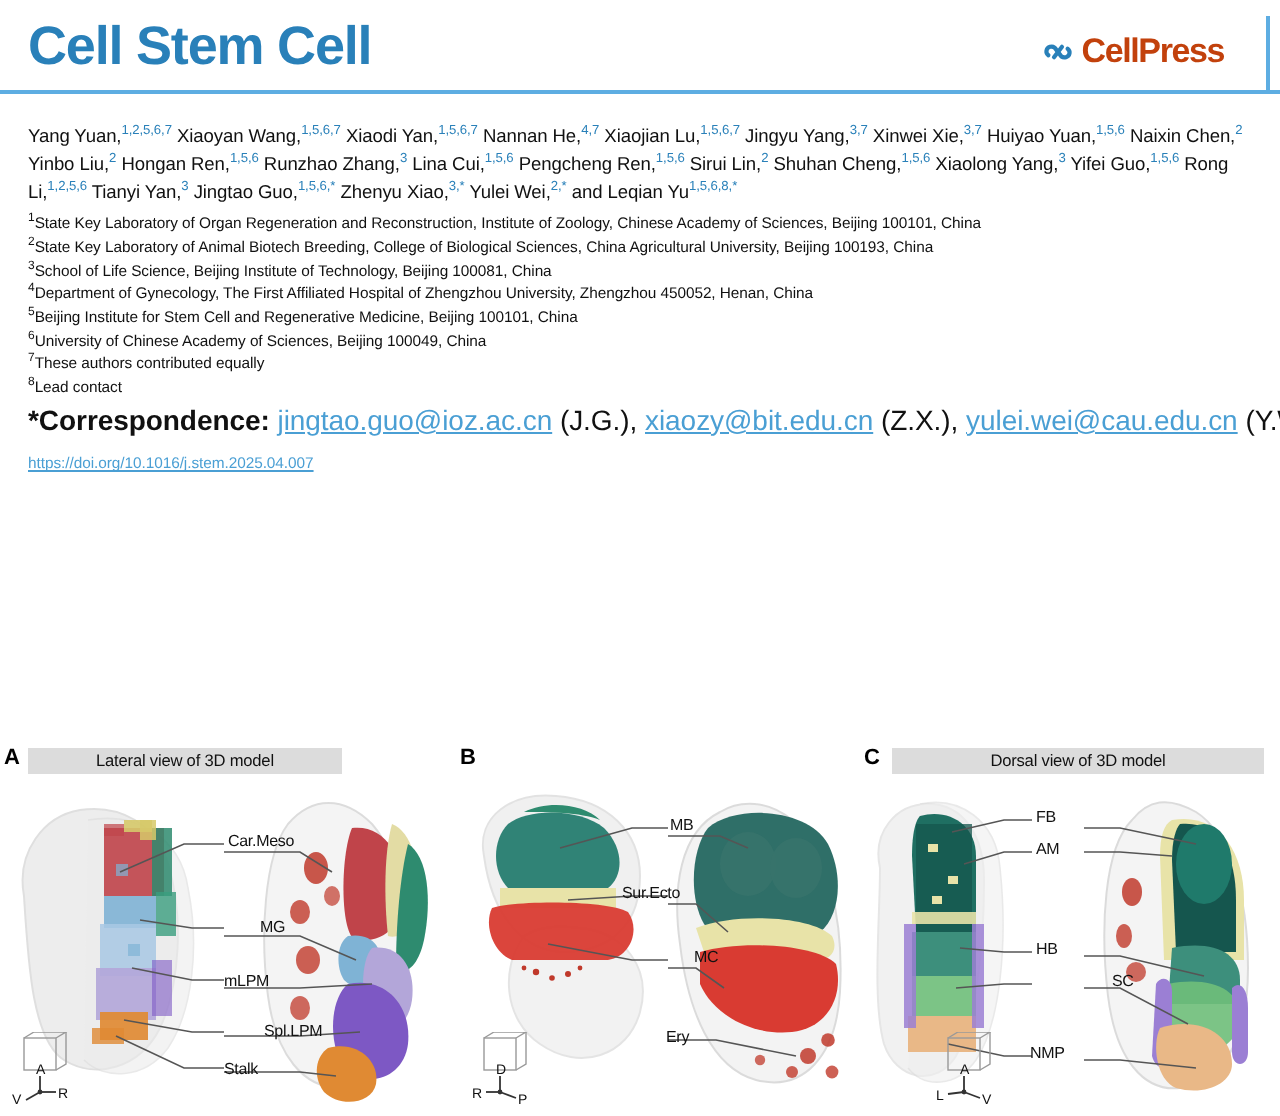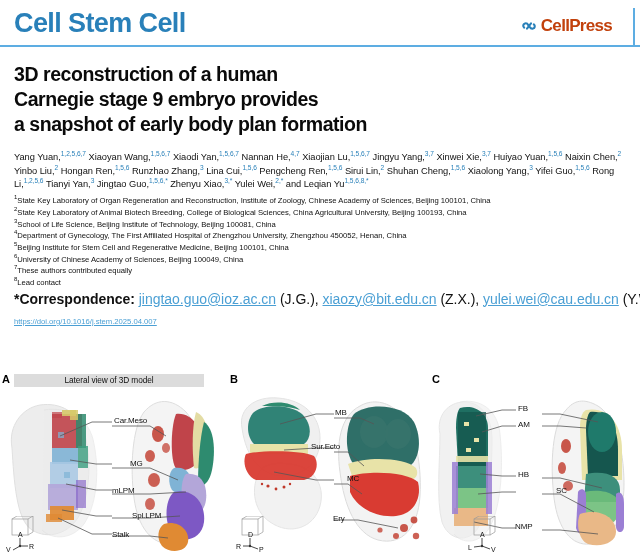--- a/index.html
+++ b/index.html
@@ -154,21 +154,21 @@
     position: absolute;
     top: 2px;
     height: 13px;
     background: #dcdcdc;
     font-size: 8.3px;
     color: #111;
     text-align: center;
     line-height: 13px;
     letter-spacing: -0.1px;
   }
-  .panel-a .panel-head { left: 14px; width: 190px; }
+  .panel-a .panel-head { left: 14px; width: 157px; }
   .panel-b .panel-head { left: 16px; width: 172px; }
   .panel-c .panel-head { left: 16px; width: 186px; }
 
   .stage {
     position: absolute;
     left: 0; top: 16px;
     width: 100%; height: 170px;
   }
   .stage svg { display: block; }
 
@@ -206,25 +206,20 @@
     <span class="cp-word">CellPress</span>
   </div>
 
   <div class="header-vrule"></div>
   <div class="header-hrule"></div>
 </div>
 
 <div class="article">
 
 
-  <h1 class="title">
-    <span class="tline">3D reconstruction of a human</span>
-    <span class="tline">Carnegie stage 9 embryo provides</span>
-    <span class="tline">a snapshot of early body plan formation</span>
-  </h1>
 
   <div class="authors" id="author-list"><span>Yang Yuan,</span><sup>1,2,5,6,7</sup> <span>Xiaoyan Wang,</span><sup>1,5,6,7</sup> <span>Xiaodi Yan,</span><sup>1,5,6,7</sup> <span>Nannan He,</span><sup>4,7</sup> <span>Xiaojian Lu,</span><sup>1,5,6,7</sup> <span>Jingyu Yang,</span><sup>3,7</sup> <span>Xinwei Xie,</span><sup>3,7</sup> <span>Huiyao Yuan,</span><sup>1,5,6</sup> <span>Naixin Chen,</span><sup>2</sup> <span>Yinbo Liu,</span><sup>2</sup> <span>Hongan Ren,</span><sup>1,5,6</sup> <span>Runzhao Zhang,</span><sup>3</sup> <span>Lina Cui,</span><sup>1,5,6</sup> <span>Pengcheng Ren,</span><sup>1,5,6</sup> <span>Sirui Lin,</span><sup>2</sup> <span>Shuhan Cheng,</span><sup>1,5,6</sup> <span>Xiaolong Yang,</span><sup>3</sup> <span>Yifei Guo,</span><sup>1,5,6</sup> <span>Rong Li,</span><sup>1,2,5,6</sup> <span>Tianyi Yan,</span><sup>3</sup> <span>Jingtao Guo,</span><sup>1,5,6,*</sup> <span>Zhenyu Xiao,</span><sup>3,*</sup> <span>Yulei Wei,</span><sup>2,*</sup> <span>and Leqian Yu</span><sup>1,5,6,8,*</sup> </div>
 
   <div class="affils" id="affil-list">
       <span class="aline"><sup>1</sup>State Key Laboratory of Organ Regeneration and Reconstruction, Institute of Zoology, Chinese Academy of Sciences, Beijing 100101, China</span>
       <span class="aline"><sup>2</sup>State Key Laboratory of Animal Biotech Breeding, College of Biological Sciences, China Agricultural University, Beijing 100193, China</span>
       <span class="aline"><sup>3</sup>School of Life Science, Beijing Institute of Technology, Beijing 100081, China</span>
       <span class="aline"><sup>4</sup>Department of Gynecology, The First Affiliated Hospital of Zhengzhou University, Zhengzhou 450052, Henan, China</span>
       <span class="aline"><sup>5</sup>Beijing Institute for Stem Cell and Regenerative Medicine, Beijing 100101, China</span>
       <span class="aline"><sup>6</sup>University of Chinese Academy of Sciences, Beijing 100049, China</span>
@@ -400,20 +395,21 @@
           <text class="ax-t" x="12" y="21">D</text>
           <text class="ax-t" x="23" y="36">P</text>
           <text class="ax-t" x="0" y="33">R</text>
         </svg>
       </div>
     </div>
   </div>
 
   <div class="panel panel-c">
     <div class="panel-letter">C</div>
+    <div class="panel-head">Dorsal view of 3D model</div>
 
     <div class="stage">
       <svg width="210" height="170" viewBox="0 0 210 170">
         <g>
           <path d="M10 46 C6 28 18 14 34 14 C52 14 62 30 62 52 C62 86 58 122 48 140
                    C38 156 18 152 12 134 C6 112 10 72 10 46 Z" fill="#ececec" opacity="0.7" stroke="#dcdcdc" stroke-width="1"></path>
           <path d="M30 14 C50 10 68 22 70 46 C74 84 70 124 58 142 C48 156 32 156 24 146" fill="#efefef" opacity="0.6" stroke="#dcdcdc" stroke-width="0.8"></path>
         </g>
         <g>
           <path d="M30 20 C44 16 58 24 58 40 L58 78 L28 78 L26 40 C26 28 28 22 30 20 Z" fill="#1f6f62"></path>

